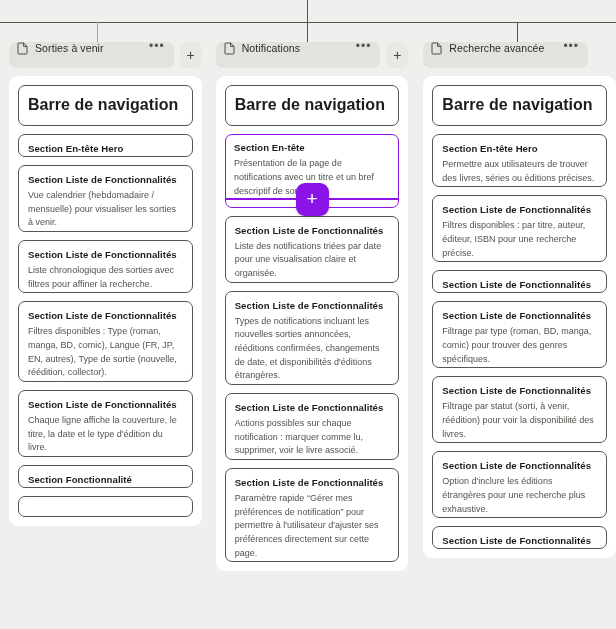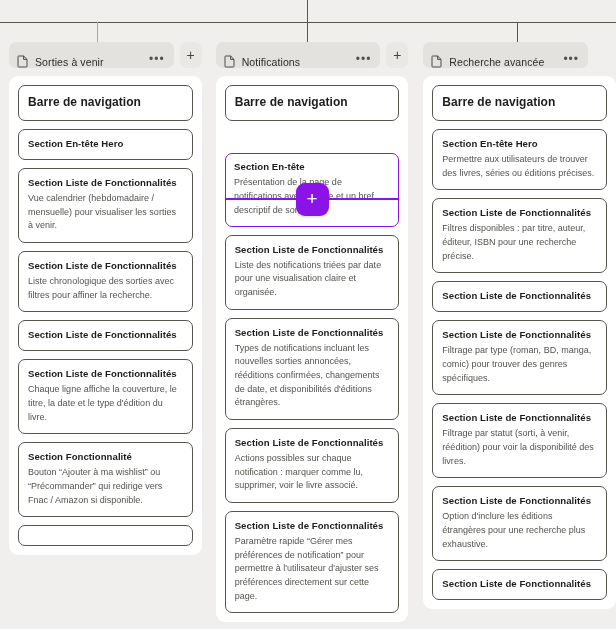--- a/index.html
+++ b/index.html
@@ -66,21 +66,21 @@
     gap: 6px;
     height: 26px;
     margin-bottom: 8px;
   }
   .col-header {
     flex: 1 1 auto;
     height: 26px;
     background: #e3e2de;
     border-radius: 7px;
     display: flex;
-    align-items: flex-end;
+    align-items: flex-start;
     padding: 0 8px;
     gap: 7px;
     min-width: 0;
   }
   .doc-icon { flex: 0 0 auto; width: 11px; height: 13px; display: block; }
   .col-title {
     flex: 1 1 auto;
     font-size: 10.5px;
     color: #2b2b28;
     letter-spacing: 0.1px;
@@ -116,43 +116,42 @@
     border-radius: 9px;
     padding: 9px;
     display: flex;
     flex-direction: column;
     gap: 8px;
   }
   .node {
     background: #ffffff;
     border: 1px solid #56564f;
     border-radius: 7px;
-    padding: 8px 9px 9px 9px;
+    padding: 8px 9px 1px 9px;
   }
   .node.selected {
     border: 1.6px solid #8b13e8;
     padding: 7.4px 8.4px 8.4px 8.4px;
-    margin-top: 24px;
   }
   .node-title {
     font-size: 9.6px;
     font-weight: bold;
     color: #1d1d1b;
     line-height: 1.25;
     letter-spacing: 0.05px;
   }
   .node-desc {
     margin-top: 3px;
     font-size: 9px;
     color: #52524d;
     line-height: 1.52;
     letter-spacing: 0.01px;
   }
   .node.titleonly { padding: 9px 9px 10px 9px; }
-  .node.titleonly .node-title { font-size: 12px; }
+  .node.titleonly .node-title { font-size: 16px; }
 
   
   .purple-rail {
     position: absolute;
     height: 2px;
     background: #8b13e8;
     left: 9px;
     right: 9px;
   }
   .purple-add {
@@ -210,28 +209,28 @@
           <div class="node">
             <div class="node-title">Section Liste de Fonctionnalités</div>
             <div class="node-desc">Vue calendrier (hebdomadaire / mensuelle) pour visualiser les sorties à venir.</div>
           </div>
           <div class="node">
             <div class="node-title">Section Liste de Fonctionnalités</div>
             <div class="node-desc">Liste chronologique des sorties avec filtres pour affiner la recherche.</div>
           </div>
           <div class="node">
             <div class="node-title">Section Liste de Fonctionnalités</div>
+            <div class="node-desc">Filtres disponibles : Type (roman, manga, BD, comic), Langue (FR, JP, EN, autres), Type de sortie (nouvelle, réédition, collector).</div>
           </div>
           <div class="node">
             <div class="node-title">Section Liste de Fonctionnalités</div>
             <div class="node-desc">Chaque ligne affiche la couverture, le titre, la date et le type d'édition du livre.</div>
           </div>
           <div class="node">
             <div class="node-title">Section Fonctionnalité</div>
-            <div class="node-desc">Bouton “Ajouter à ma wishlist” ou “Précommander” qui redirige vers Fnac / Amazon si disponible.</div>
           </div>
           <div class="node titleonly"></div>
         </div>
       </div>
       <div class="column col-1">
         <div class="col-headrow">
           <div class="col-header">
             <span style="display: flex;">
               <svg class="doc-icon" viewBox="0 0 11 13" fill="none">
                 <path d="M1 1.6C1 1.27 1.27 1 1.6 1H6.6L10 4.4V11.4C10 11.73 9.73 12 9.4 12H1.6C1.27 12 1 11.73 1 11.4V1.6Z" stroke="#4c4c46" stroke-width="1" stroke-linejoin="round" fill="none"></path>

